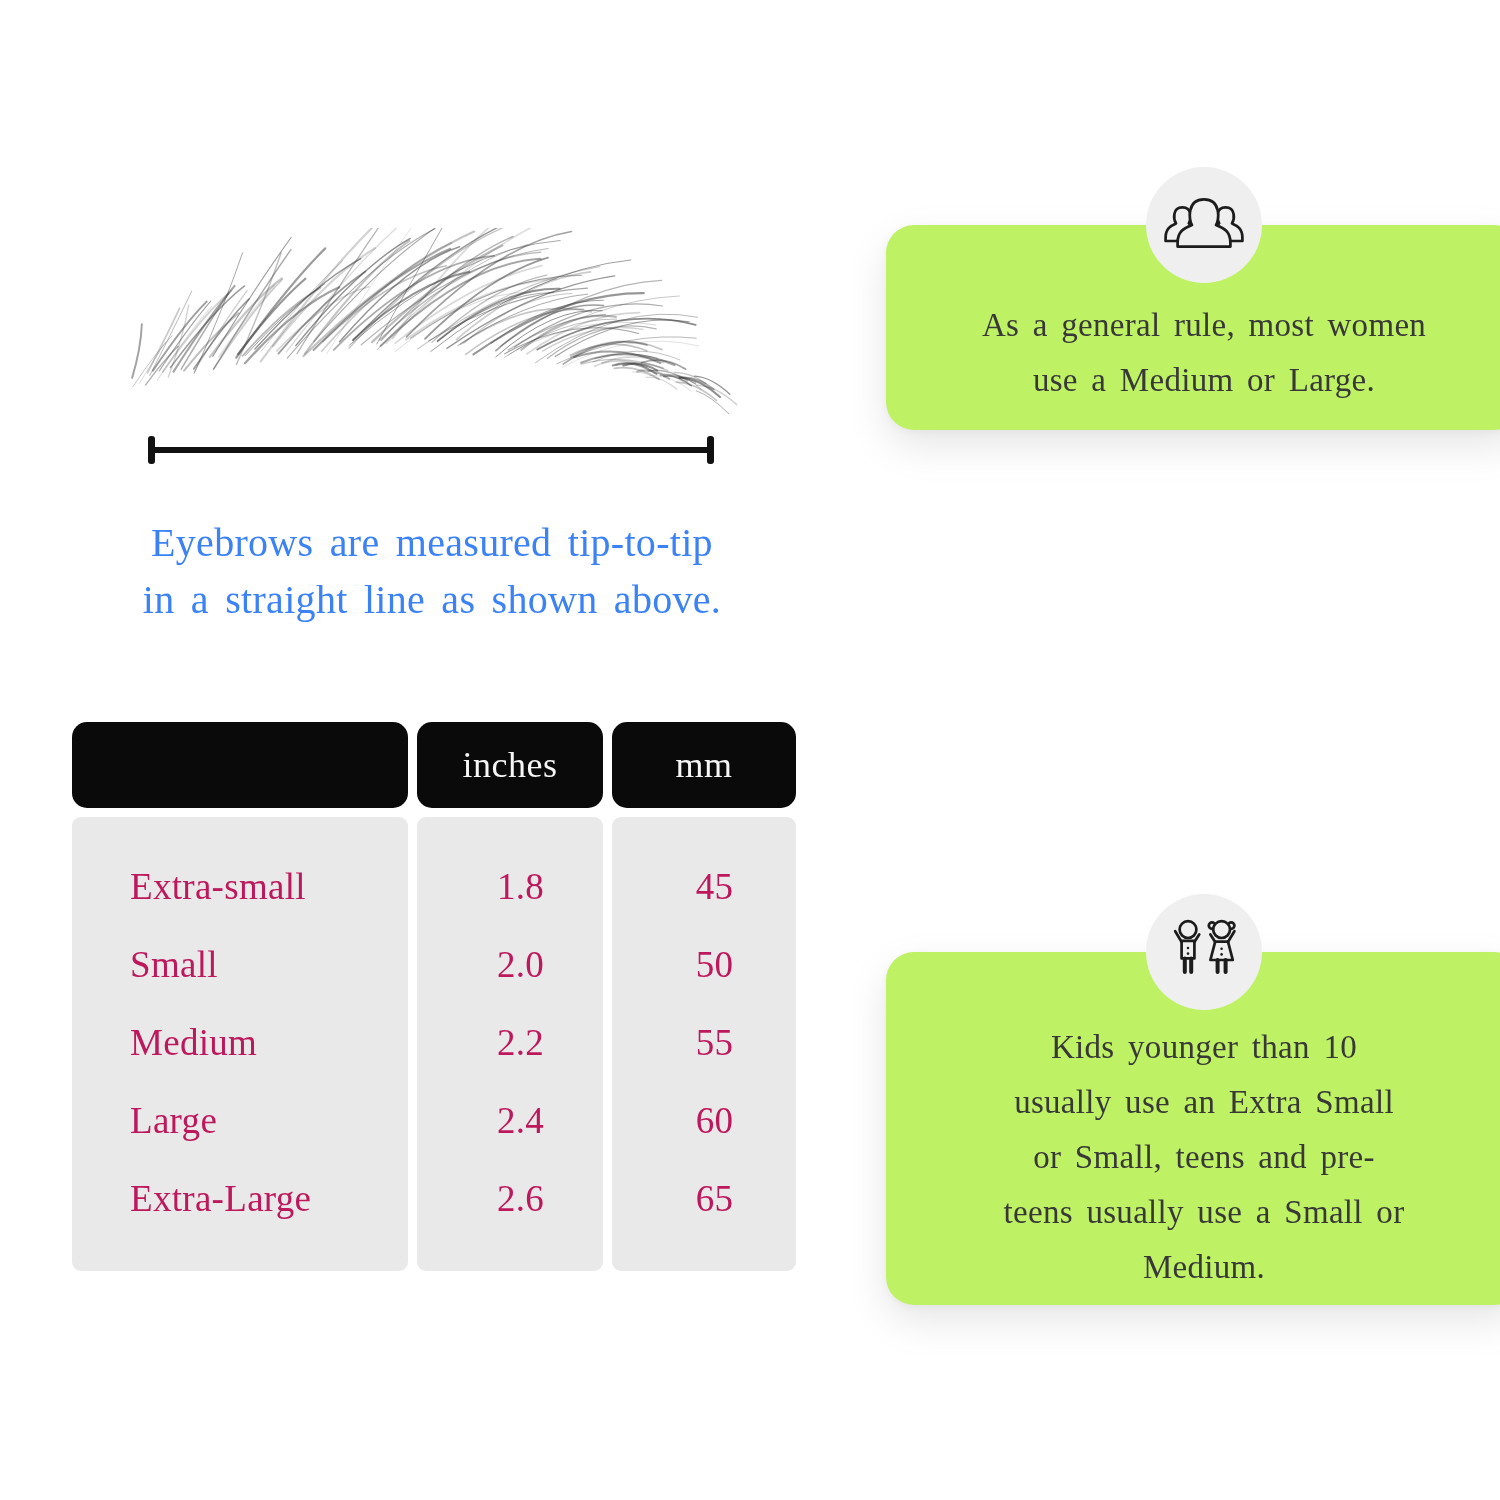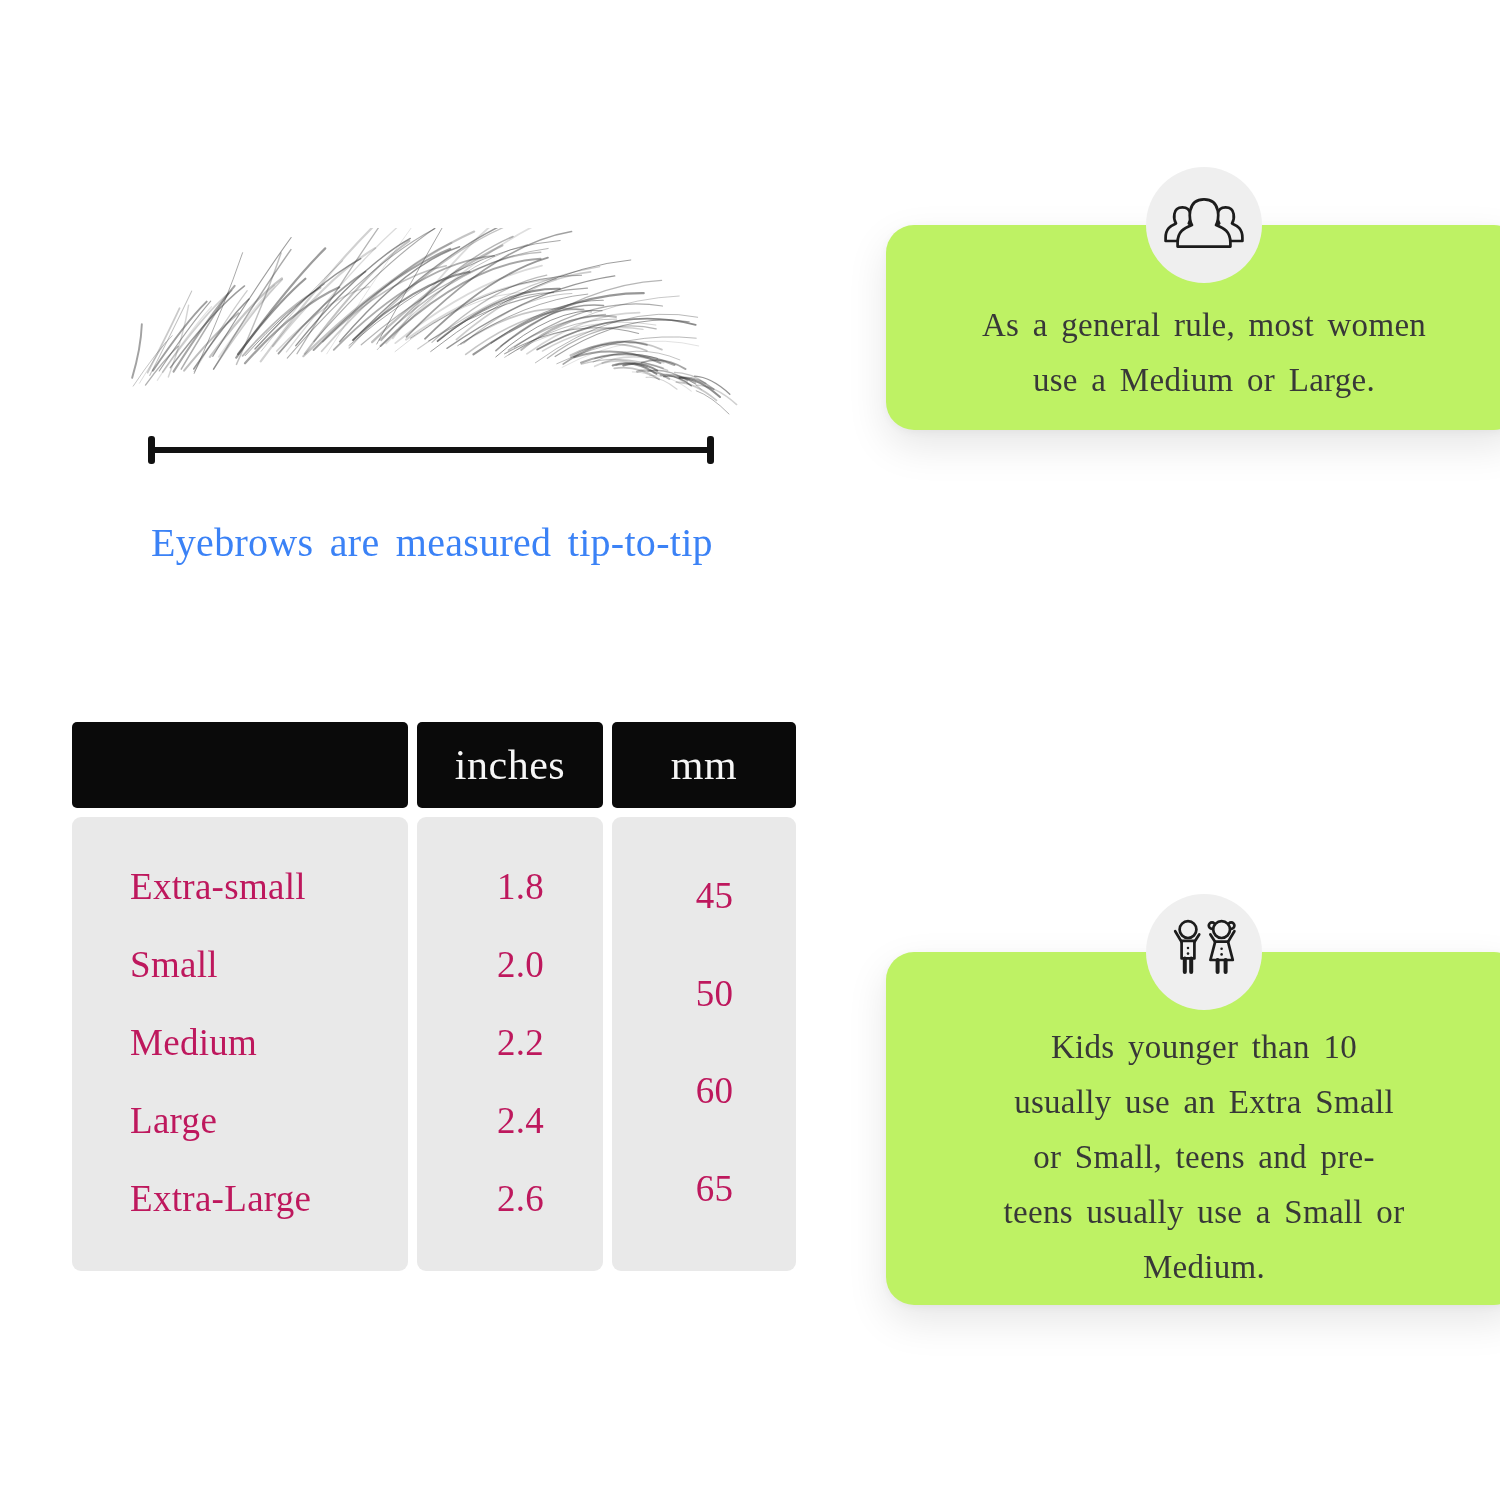--- a/index.html
+++ b/index.html
@@ -19,23 +19,23 @@
     position:absolute;left:108px;top:514px;width:648px;margin:0;
     font-size:40px;line-height:57px;text-align:center;color:#3b82f6;
     word-spacing:6px;letter-spacing:0.3px;
   }
   
   .size-table{
     position:absolute;left:72px;top:722px;
     display:grid;grid-template-columns:336px 186px 184px;grid-template-rows:86px 454px;gap:9px;
   }
   .hcell{
-    background:#0a0a0a;border-radius:5px;color:#f6f6f6;
+    background:#0a0a0a;border-radius:15px;color:#f6f6f6;
     display:flex;align-items:center;justify-content:center;
-    font-size:42px;letter-spacing:0.5px;
+    font-size:36px;letter-spacing:0.5px;
   }
   .bcol{
     background:#e9e9e9;border-radius:9px;
     display:flex;flex-direction:column;justify-content:space-between;
     padding:30px 0 34px 0;box-sizing:border-box;
   }
   .bcell{
     flex:1;display:flex;align-items:center;
     font-size:37px;color:#be185d;letter-spacing:0.3px;
   }
@@ -214,20 +214,21 @@
   </div>
 
   <div class="measure-line">
     <span class="cap left"></span>
     <span class="bar"></span>
     <span class="cap right"></span>
   </div>
 
   <p class="caption">
     <span>Eyebrows are measured tip-to-tip</span><br>
+    <span>in a straight line as shown above.</span>
   </p>
 
   <div class="size-table">
     <div class="hcell"></div>
     <div class="hcell">inches</div>
     <div class="hcell">mm</div>
 
     <div class="bcol labels">
       <div class="bcell">Extra-small</div>
       <div class="bcell">Small</div>
@@ -238,20 +239,21 @@
     <div class="bcol nums">
       <div class="bcell">1.8</div>
       <div class="bcell">2.0</div>
       <div class="bcell">2.2</div>
       <div class="bcell">2.4</div>
       <div class="bcell">2.6</div>
     </div>
     <div class="bcol nums">
       <div class="bcell">45</div>
       <div class="bcell">50</div>
+      <div class="bcell">55</div>
       <div class="bcell">60</div>
       <div class="bcell">65</div>
     </div>
   </div>
 
   <div class="card card-1">
     <div class="icon-circle">
       <svg viewBox="-50 -50 100 100" aria-hidden="true">
         <path class="ic" d="M -48,20 L -48,16 C -48,5 -42,1 -35,-2 C -38,-7 -40,-22 -27,-22 C -14,-22 -16,-7 -19,-2 C -12,1 -6,5 -6,16 L -6,20 Z"></path>
         <path class="ic" d="M 6,20 L 6,16 C 6,5 12,1 19,-2 C 16,-7 14,-22 27,-22 C 40,-22 38,-7 35,-2 C 42,1 48,5 48,16 L 48,20 Z"></path>

